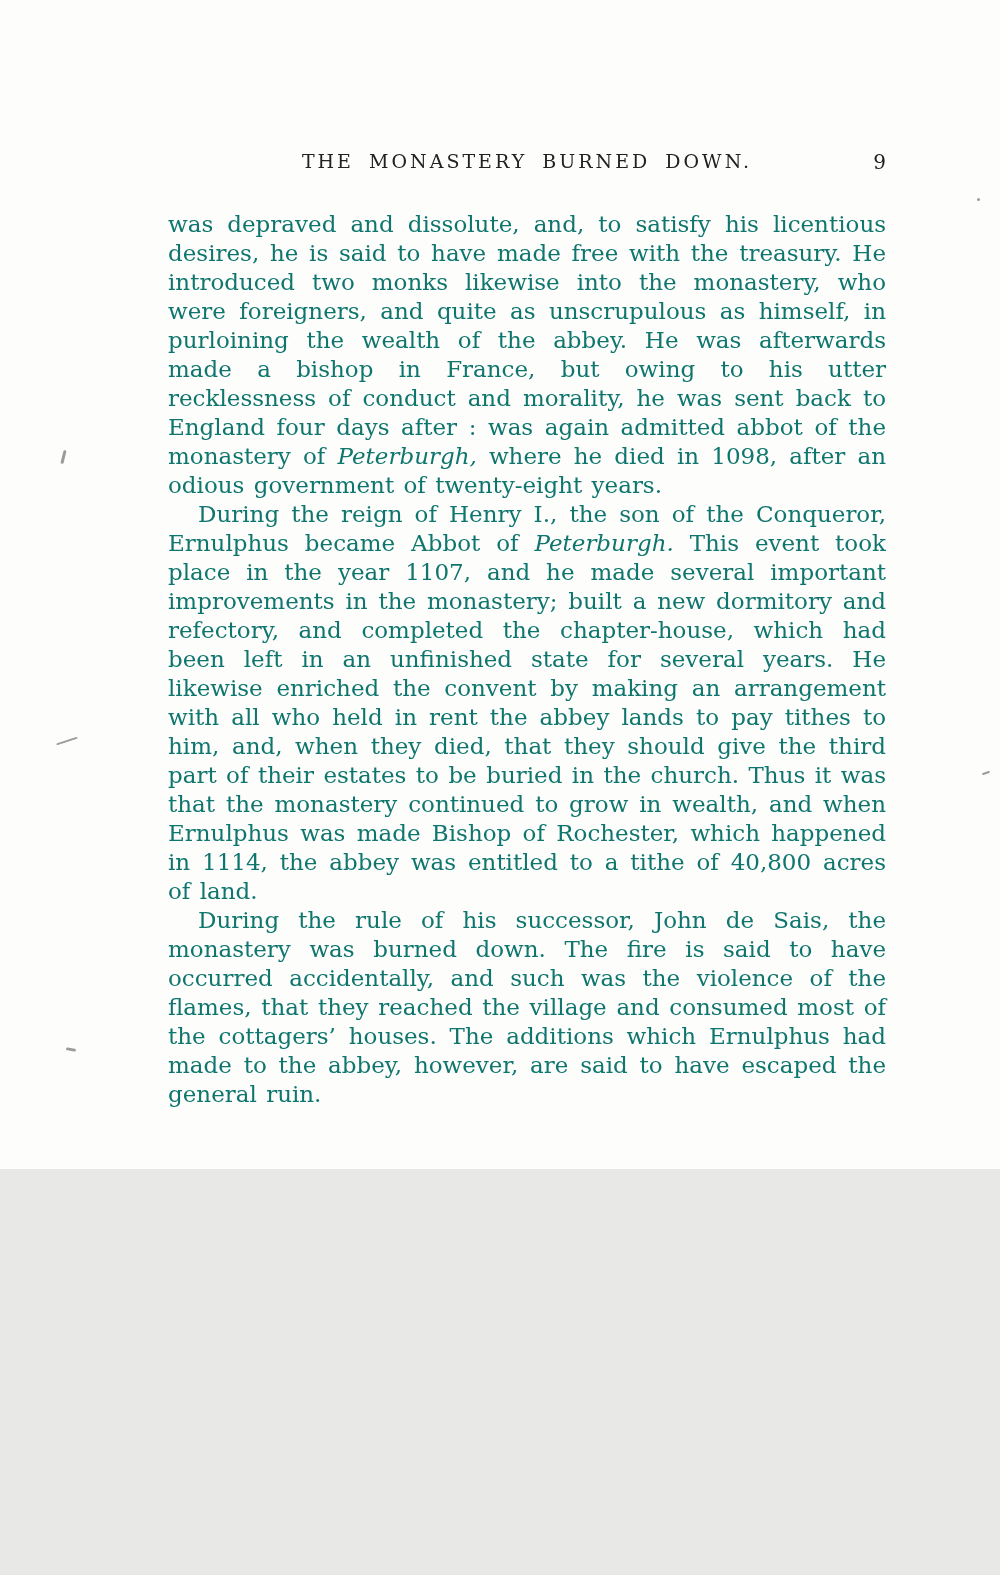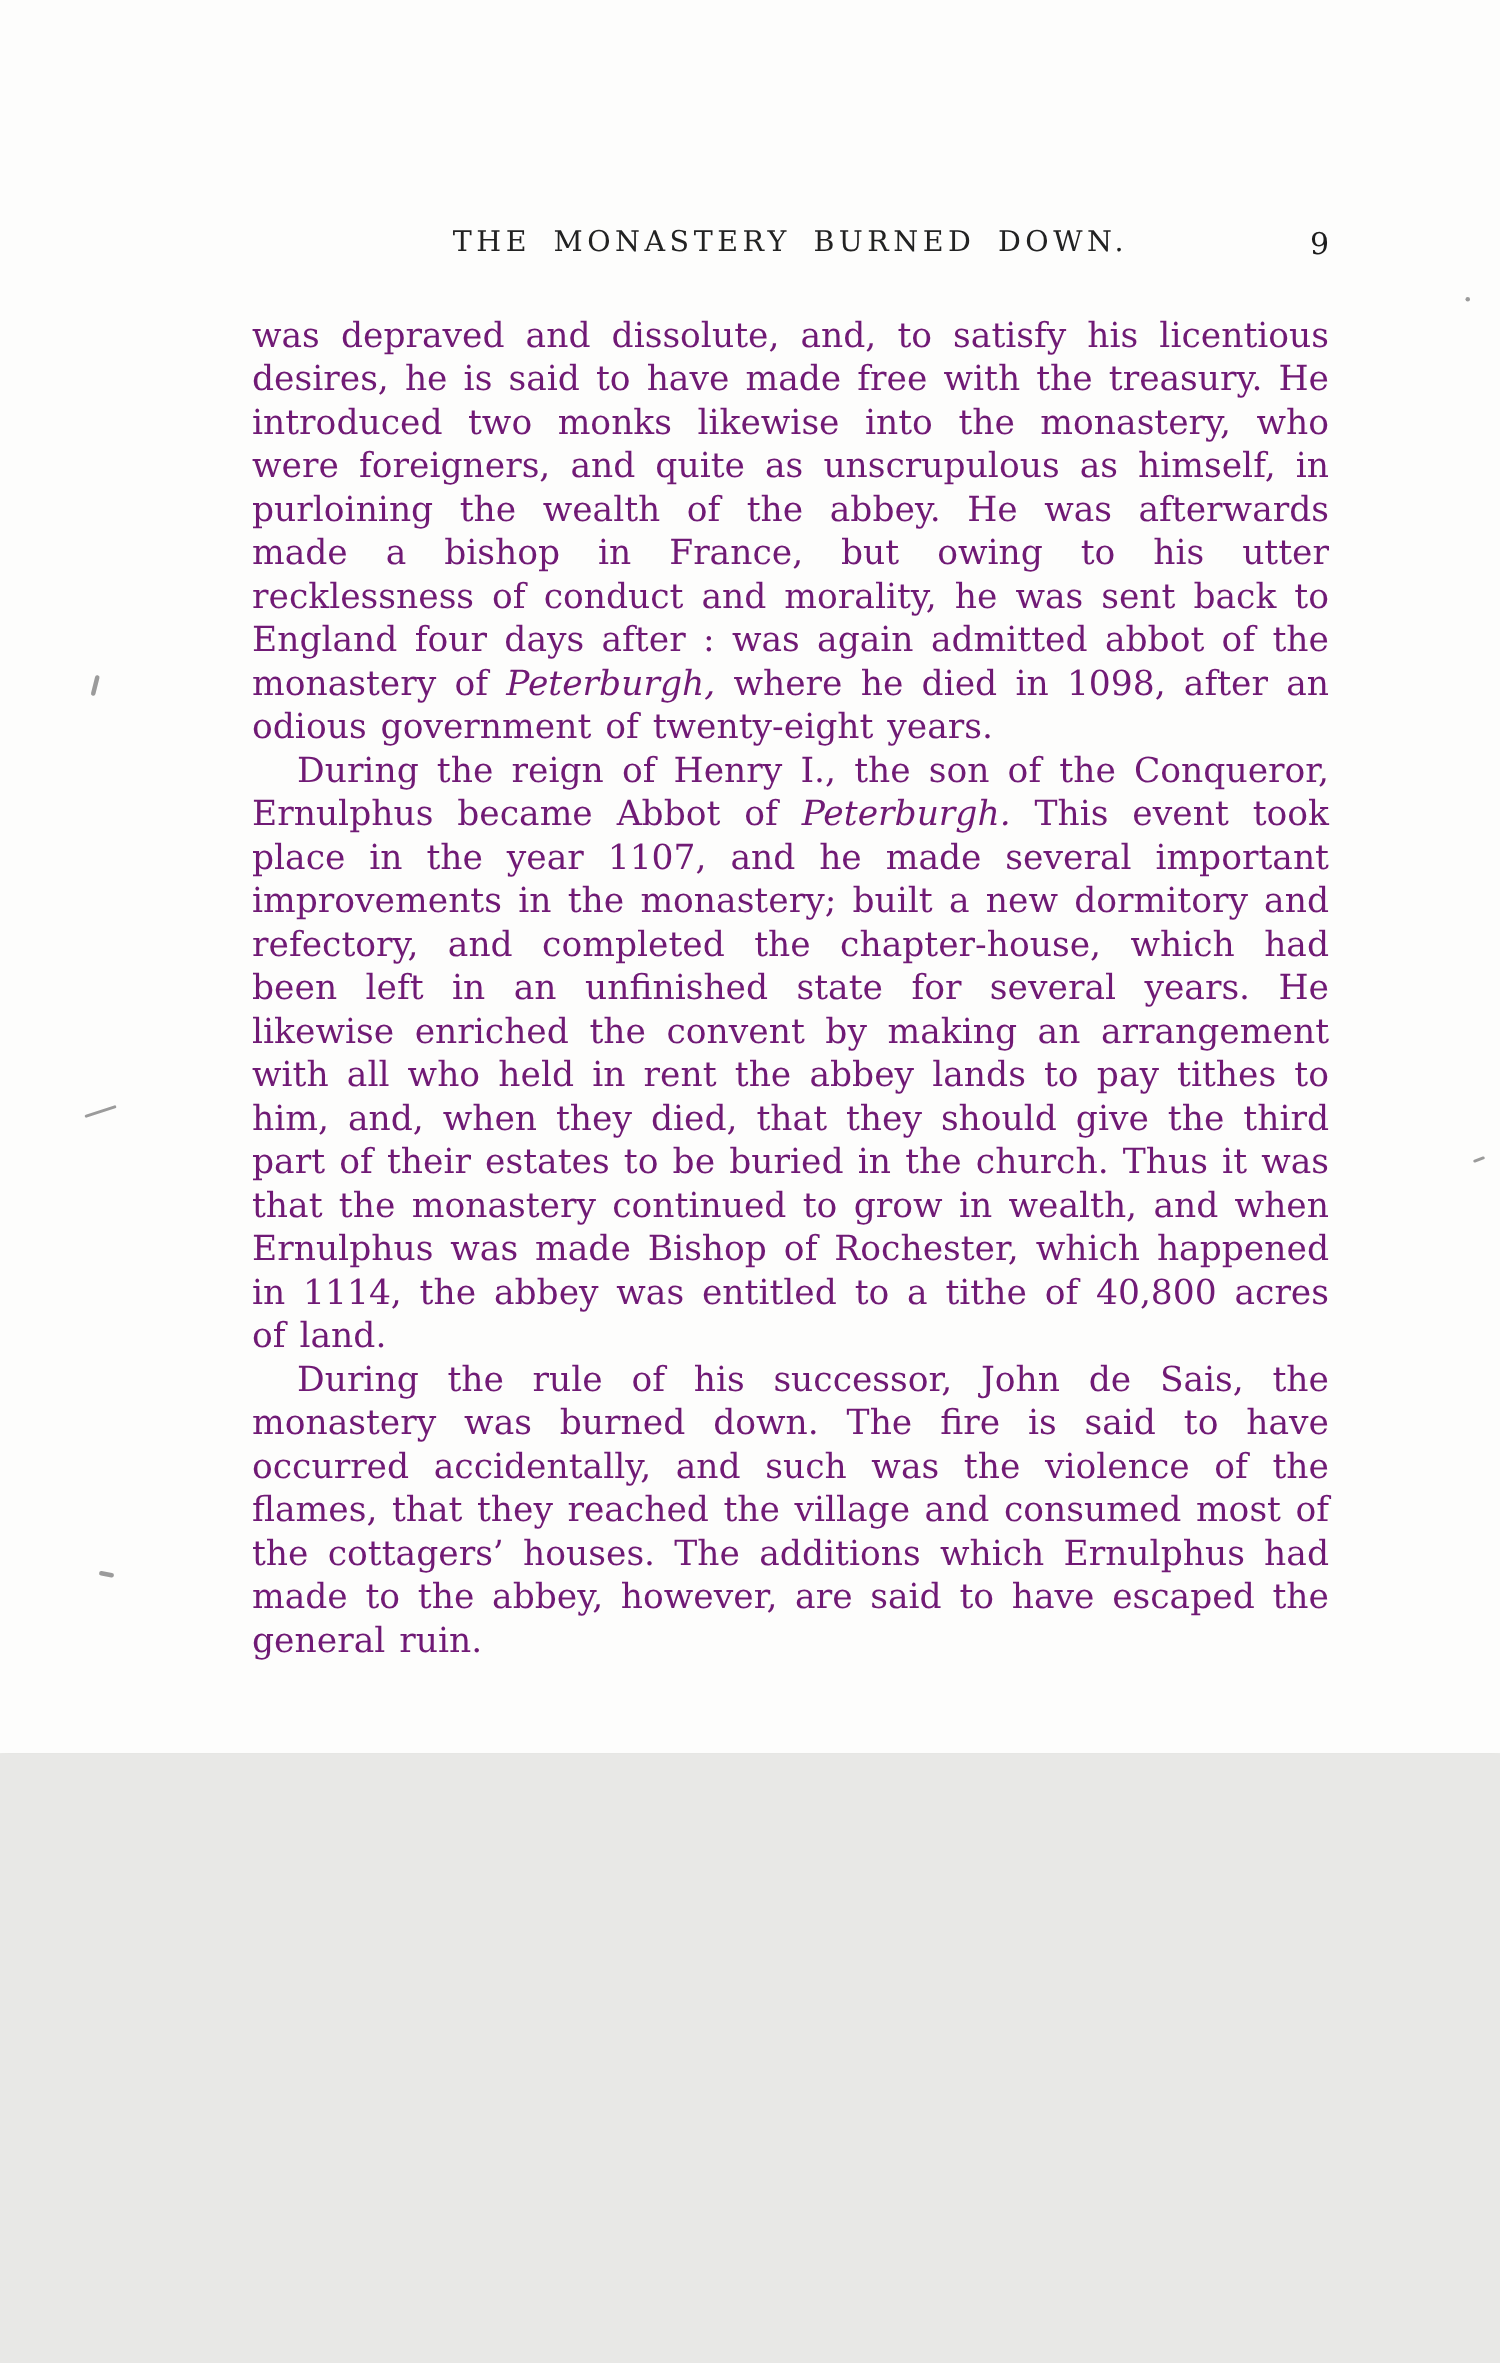--- a/index.html
+++ b/index.html
@@ -43,21 +43,21 @@
     top: 0;
     font-size: 20px;
     letter-spacing: 0;
   }
   .para {
     margin: 0;
     text-align: justify;
     font-size: 23px;
     line-height: 29px;
     word-spacing: 2px;
-    color: #701a75;
+    color: #0f766e;
   }
   .para.indent { text-indent: 30px; }
   .it { font-style: italic; }
   .ornament-wrap {
     margin-top: 138px;
     text-align: center;
   }
   .ornament-wrap svg { display: inline-block; vertical-align: middle; }
   
   .artifact {

